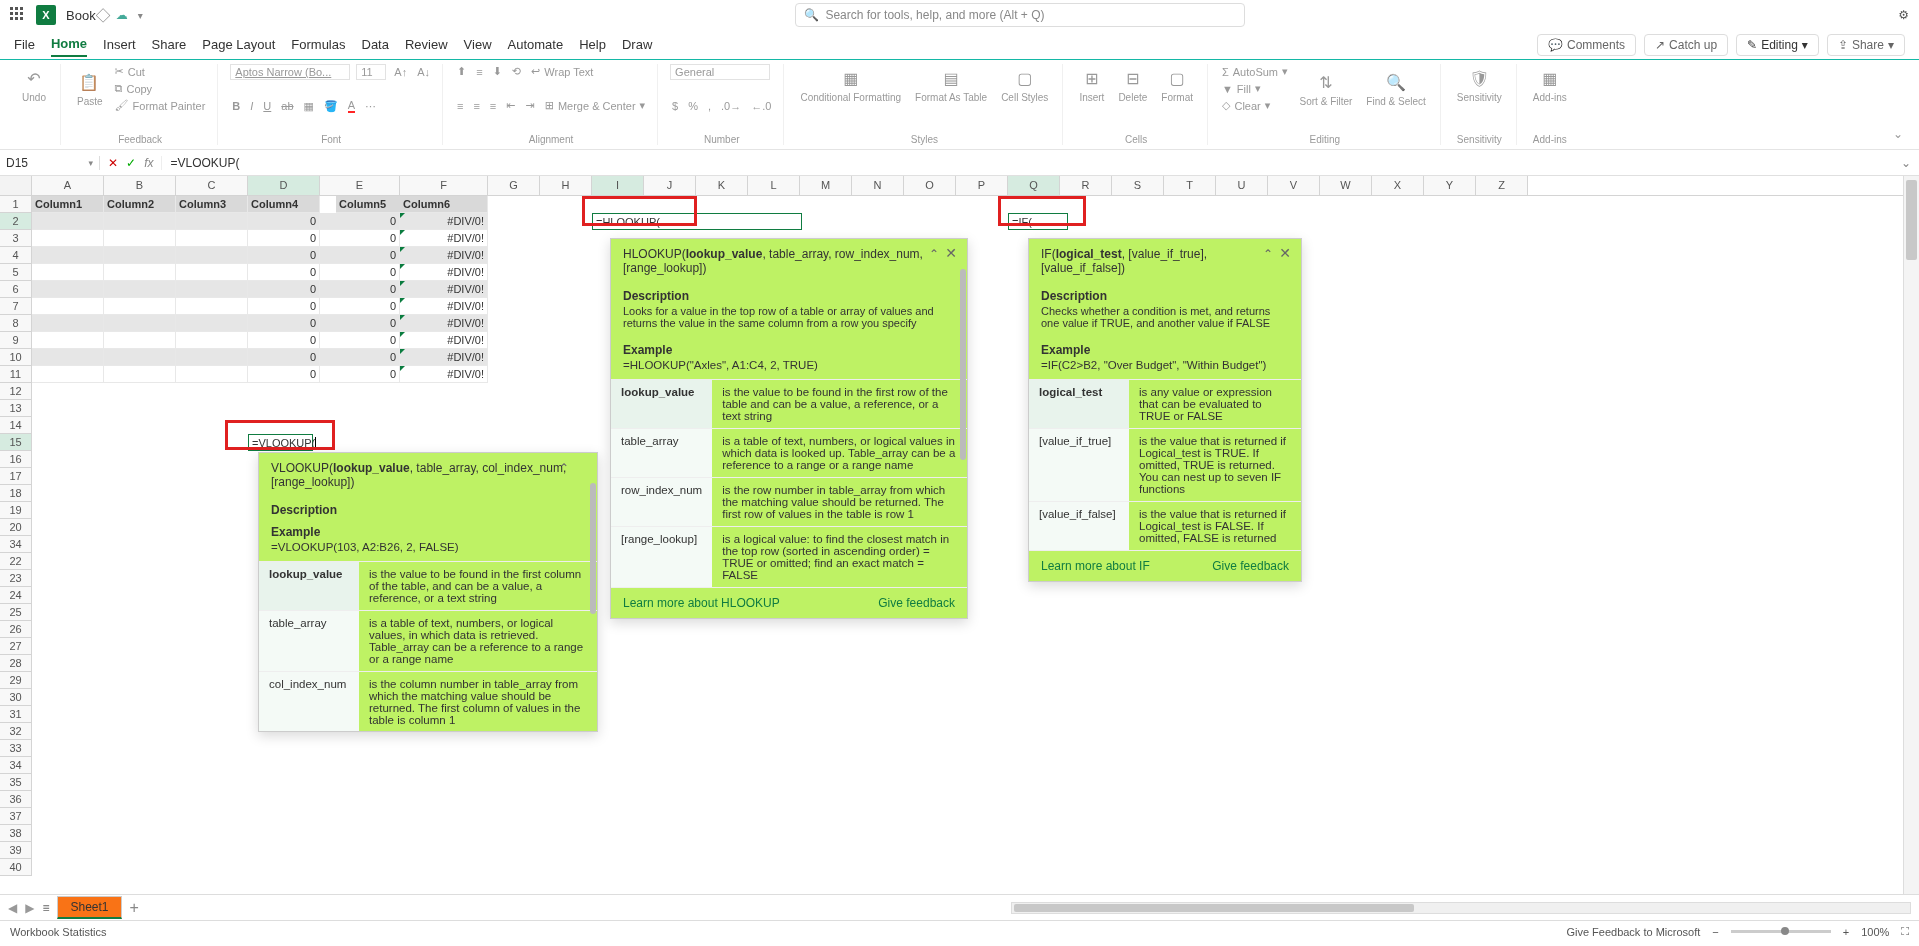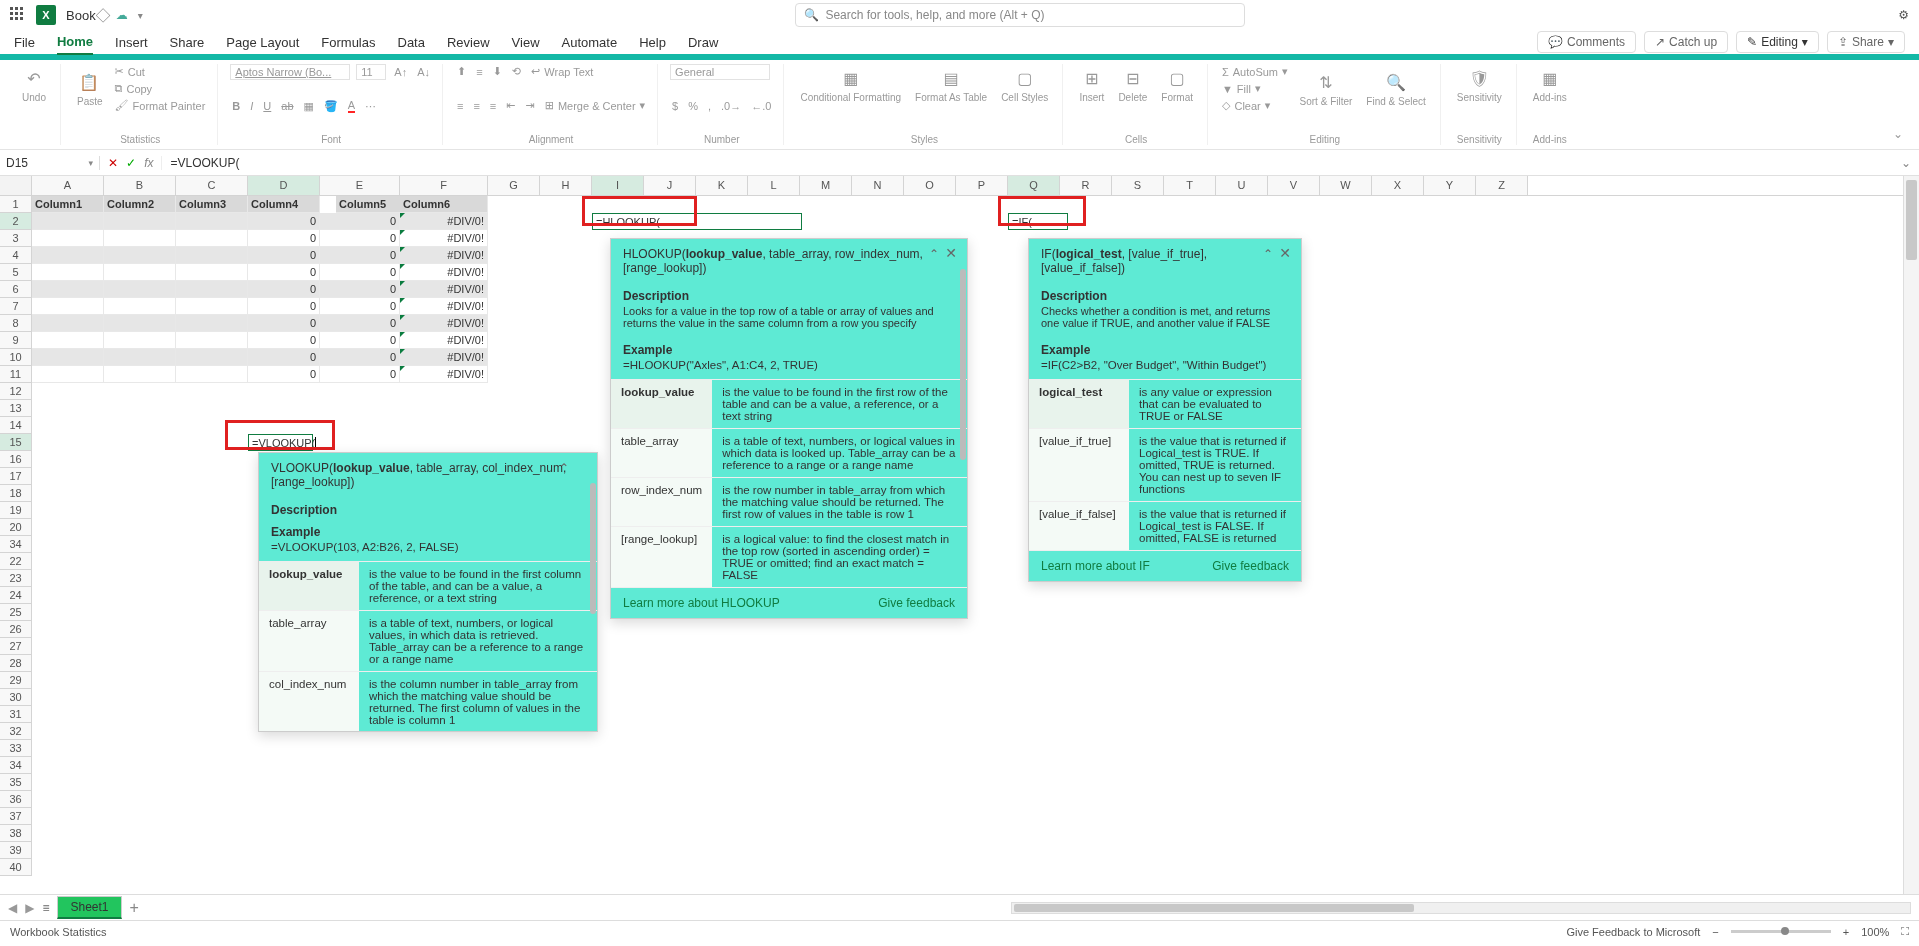--- a/index.html
+++ b/index.html
@@ -9,21 +9,21 @@
 .titlebar { height: 30px; display: flex; align-items: center; padding: 0 10px; gap: 10px; }
 .titlebar .apps-icon { width:16px; height:16px; display:grid; grid-template-columns:repeat(3,3px); grid-template-rows:repeat(3,3px); gap:2px; }
 .titlebar .apps-icon span { background:#555; }
 .titlebar .xls-icon { width:20px; height:20px; background:#107c41; color:#fff; font-weight:bold; display:flex; align-items:center; justify-content:center; font-size:11px; border-radius:2px;}
 .titlebar .doc-name { font-size:13px; }
 .titlebar .search-wrap { flex:1; display:flex; justify-content:center; }
 .titlebar .search { width: 450px; height:24px; border:1px solid #ddd; border-radius:4px; padding:0 8px; display:flex; align-items:center; gap:6px; color:#888; font-size:12px;}
 .titlebar .gear { margin-left:auto; color:#555; }
 
 
-.menubar { height: 30px; display:flex; align-items:center; padding:0 14px; gap:22px; border-bottom:6px solid #14b8a6; }
+.menubar { height: 30px; display:flex; align-items:center; padding:0 14px; gap:16px; border-bottom:1px solid #14b8a6; }
 .menubar .tab { font-size:13px; color:#333; padding:4px 0; cursor:pointer; }
 .menubar .tab.active { color:#107c41; border-bottom:2px solid #107c41; font-weight:600; }
 .menubar .right { margin-left:auto; display:flex; gap:8px; }
 .menubar .right .btn { border:1px solid #ddd; border-radius:4px; padding:3px 10px; font-size:12px; color:#666; display:flex; align-items:center; gap:4px;}
 .menubar .right .btn.edit { color:#333; }
 
 
 .ribbon { height: 90px; border-bottom:1px solid #e0e0e0; display:flex; padding:4px 8px; gap:2px; color:#999; opacity:0.85;}
 .ribbon .group { border-right:1px solid #eee; padding:0 10px; display:flex; flex-direction:column; justify-content:space-between; }
 .ribbon .group .label { text-align:center; font-size:10px; color:#888; margin-top:2px; }
@@ -59,21 +59,21 @@
 .cell.header-row { background:#d9d9d9; font-weight:600; }
 .cell.gray { background:#e6e6e6; }
 .cell.num { text-align:right; }
 .cell.err-mark::before { content:''; position:absolute; left:0; top:0; border-left:5px solid #0a7c3f; border-bottom:5px solid transparent; }
 .red-box { position:absolute; border:3px solid #e02020; z-index:20; pointer-events:none;}
 .editing-cell { position:absolute; border:1px solid #107c41; background:#fff; font-size:11px; padding:0 3px; line-height:16px; z-index:6;}
 .vscroll { position:absolute; right:0; top:0; width:16px; bottom:0; background:#f4f4f4; border-left:1px solid #ddd;}
 .vscroll .thumb { position:absolute; left:2px; right:2px; background:#c8c8c8; border-radius:2px;}
 
 
-.tooltip { position:absolute; background:#5eead4; border:1px solid #ccc; box-shadow:0 4px 12px rgba(0,0,0,0.15); font-size:12px; z-index:50; }
+.tooltip { position:absolute; background:#bef264; border:1px solid #ccc; box-shadow:0 4px 12px rgba(0,0,0,0.15); font-size:12px; z-index:50; }
 .tooltip .sig { padding:8px 12px; font-size:12px;}
 .tooltip .sig b { font-weight:700; }
 .tooltip .collapse-ic { position:absolute; right:28px; top:8px; color:#666; font-size:12px;}
 .tooltip .close-ic { position:absolute; right:10px; top:6px; color:#666; font-size:14px;}
 .tooltip .section-h { font-weight:700; padding:6px 12px 2px;}
 .tooltip .desc { padding:0 12px 8px; font-size:11px; color:#333;}
 .tooltip .example { padding:0 12px 8px; font-size:11.5px;}
 .tooltip table { width:100%; border-collapse:collapse; font-size:11.5px;}
 .tooltip table td { padding:6px 10px; vertical-align:top; border-top:1px solid #eee;}
 .tooltip table td:first-child { width:100px; background:#f4faf6;}
@@ -81,21 +81,21 @@
 .tooltip .footer { display:flex; justify-content:space-between; padding:8px 12px; border-top:1px solid #eee;}
 .tooltip .footer a { color:#107c41; font-size:12px;}
 .tooltip .tt-scroll { position:absolute; right:0; top:30px; bottom:30px; width:8px;}
 .tooltip .tt-scroll .tt-thumb { position:absolute; left:1px; right:1px; top:0; height:60%; background:#bbb; border-radius:3px;}
 
 
 .sheettabs { height:26px; border-top:1px solid #ddd; display:flex; align-items:center; padding:0 8px; gap:8px;}
 .sheettabs .nav { color:#999; font-size:12px;}
 .sheettabs .menu { color:#666;}
 .sheettabs .tab { padding:3px 12px; border:1px solid transparent; font-size:12px;}
-.sheettabs .tab.active { border:1px solid #ccc; border-bottom:2px solid #107c41; background:#22c55e;}
+.sheettabs .tab.active { border:1px solid #ccc; border-bottom:2px solid #107c41; background:#f97316;}
 .sheettabs .add { color:#888; font-size:16px;}
 
 
 .statusbar { height:22px; border-top:1px solid #ddd; display:flex; align-items:center; padding:0 10px; font-size:11px; color:#555;}
 .statusbar .right { margin-left:auto; display:flex; align-items:center; gap:12px;}
 .statusbar .zoom-slider { width:100px; height:3px; background:#ccc; position:relative;}
 .statusbar .zoom-slider::after { content:''; position:absolute; left:50%; top:-3px; width:8px; height:8px; background:#888; border-radius:50%;}
 </style>
 </head>
 <body>
@@ -159,21 +159,21 @@
       <div class="big-btn">
           <div class="ic">📋</div>
           <span>Paste</span>
         </div>
       <div class="col">
         <div class="icon-btn">✂ <span>Cut</span></div>
         <div class="icon-btn">⧉ <span>Copy</span></div>
         <div class="icon-btn">🖌 <span>Format Painter</span></div>
       </div>
     </div>
-    <div class="label">Statistics</div>
+    <div class="label">Feedback</div>
   </div>
   <div class="group">
     <div class="row">
       <input style="width: 120px; text-decoration: underline;" value="Aptos Narrow (Bo...">
       <input style="width: 30px;" value="11">
       <span class="icon-btn">A↑</span>
       <span class="icon-btn">A↓</span>
     </div>
     <div class="row">
       <span class="icon-btn">

